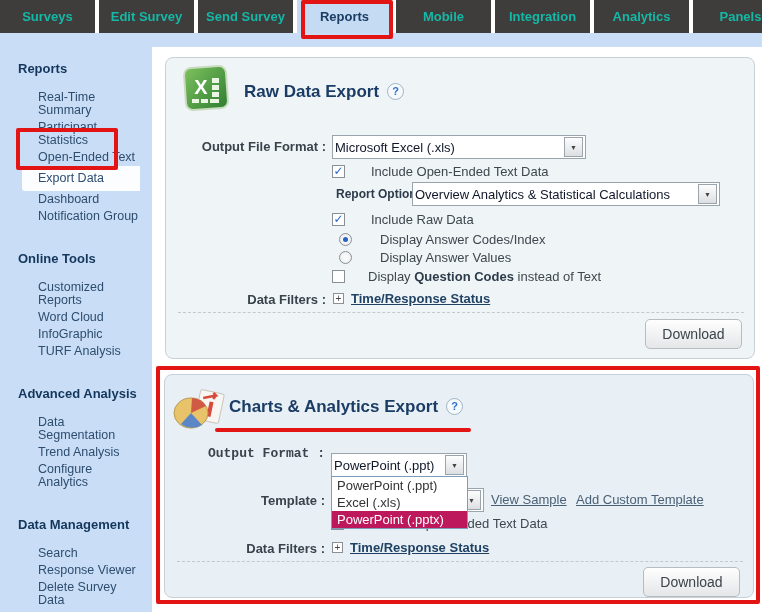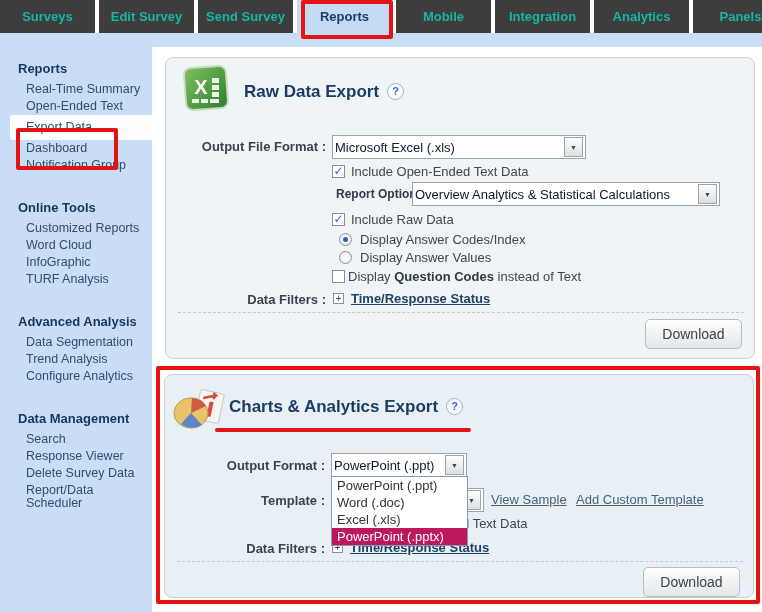--- a/index.html
+++ b/index.html
@@ -11,21 +11,21 @@
   .tab{flex:0 0 95px;background:#3e3d3c;color:#14b8a6;font-weight:bold;font-size:13px;
     display:flex;align-items:center;justify-content:center;cursor:pointer;}
   .tab.active{background:#c5dbf3;color:#1b3c64;}
   .strip{position:absolute;left:0;top:33px;width:762px;height:14px;background:#c9def6;}
 
   
   .sidebar{position:absolute;left:0;top:47px;width:152px;height:565px;background:#c9def6;
     box-sizing:border-box;padding-top:14px;}
   .sidebar section{margin:0 0 26px 0;}
   .sidebar h3{margin:0 0 4px 18px;font-size:13px;line-height:16px;color:#14365c;font-weight:bold;}
-  .sidebar ul{list-style:none;margin:0;padding:0;}
+  .sidebar ul{list-style:none;margin:12px;padding:0;}
   .sidebar li{padding:2px 0 2px 26px;font-size:12.5px;line-height:13px;color:#2e4d6f;cursor:pointer;}
   .sidebar li.selected{background:#fbfdff;padding-top:6px;padding-bottom:6px;margin-left:10px;
     padding-left:16px;border-radius:3px 0 0 3px;}
 
   
   .panel{position:absolute;box-sizing:border-box;border:1px solid #c7d0d7;border-radius:8px;}
   .panel1{left:165px;top:57px;width:590px;height:302px;background:#eff4f7;}
   .panel2{left:164px;top:374px;width:590px;height:224px;background:#e8f0f6;}
 
   .pane-title{position:absolute;font-size:17px;font-weight:bold;color:#1b3c64;white-space:nowrap;}
@@ -44,21 +44,21 @@
     background:linear-gradient(#fdfdfd,#dcdfe2);font-size:7px;color:#444;display:flex;
     align-items:center;justify-content:center;}
 
   .cb{position:absolute;width:13px;height:13px;box-sizing:border-box;border:1px solid #8a9096;
     background:#fff;font-size:12px;line-height:11px;text-align:center;color:#2a62c4;
     font-weight:bold;cursor:pointer;}
   .radio{position:absolute;width:13px;height:13px;box-sizing:border-box;border:1px solid #8a9096;
     border-radius:50%;background:radial-gradient(#fff,#e7e9ea);cursor:pointer;}
   .radio.checked::after{content:"";position:absolute;left:3px;top:3px;width:5px;height:5px;
     border-radius:50%;background:#2a62c4;}
-  .ctl-text{position:absolute;font-size:13px;color:#3f474e;white-space:nowrap;cursor:pointer;}
+  .ctl-text{position:absolute;font-size:13px;color:#3f474e;white-space:nowrap;cursor:pointer;margin-left:20px;}
   .ctl-text b{color:#2c3b4a;}
 
   .expand{position:absolute;width:11px;height:11px;box-sizing:border-box;border:1px solid #8a9096;
     background:#fff;font-size:10px;line-height:9px;text-align:center;color:#444;cursor:pointer;}
   .tr-link{position:absolute;font-size:13px;font-weight:bold;color:#1f4164;
     text-decoration:underline;white-space:nowrap;cursor:pointer;}
   .plain-link{position:absolute;font-size:13px;color:#4a6076;text-decoration:underline;
     white-space:nowrap;cursor:pointer;}
 
   .divider{position:absolute;left:12px;width:566px;border-top:1px dashed #c3c9ce;}
@@ -97,20 +97,21 @@
     <div class="tab">Analytics</div>
     <div class="tab">Panels</div>
   </div>
   <div class="strip"></div>
 
   <aside class="sidebar">
     <section>
       <h3>Reports</h3>
       <ul>
         <li>Real-Time Summary</li>
+        <li>Participant Statistics</li>
         <li>Open-Ended Text</li>
         <li class="selected">Export Data</li>
         <li>Dashboard</li>
         <li>Notification Group</li>
       </ul>
     </section>
     <section>
       <h3>Online Tools</h3>
       <ul>
         <li>Customized Reports</li>
@@ -210,21 +211,21 @@
         <ellipse cx="20" cy="28" rx="17" ry="15" fill="#e8c36a" stroke="#b99a4e"></ellipse>
         <path d="M20 28 L35 21 A17 15 0 0 0 21 13 Z" fill="#cf5b44"></path>
         <path d="M20 28 L10 39 A17 15 0 0 0 31 40 Z" fill="#5b87c7"></path>
       </svg>
     </span>
     <div class="pane-title" style="left:64px;top:22px;">
       <span>Charts &amp; Analytics Export</span><span class="help">?</span>
     </div>
     <div class="anno-underline"></div>
 
-    <div class="lbl" style="top:83px;">Output Format :</div>
+    <div class="lbl" style="top:71px;font-family:Liberation Mono, monospace;">Output Format :</div>
     <div class="select" style="left:166px;top:78px;width:136px;">
       <span class="val">PowerPoint (.ppt)</span>
       <span class="arrow-btn">▼</span>
     </div>
 
     <div class="lbl" style="top:118px;">Template :</div>
     <div class="select" style="left:166px;top:113px;width:153px;z-index:1;">
       <span class="val"></span>
       <span class="arrow-btn">▼</span>
     </div>
@@ -233,21 +234,20 @@
 
     <span class="cb" style="left:166px;top:142px;z-index:1;">✓</span>
     <span class="ctl-text" style="left:185px;top:141px;z-index:1;">Include Open-Ended Text Data</span>
 
     <div class="lbl" style="top:166px;">Data Filters :</div>
     <span class="expand" style="left:167px;top:167px;z-index:1;">+</span>
     <span class="tr-link" style="left:185px;top:165px;z-index:1;">Time/Response Status</span>
 
     <div class="dd-list">
       <div class="dd-item">PowerPoint (.ppt)</div>
-      <div class="dd-item">Word (.doc)</div>
       <div class="dd-item">Excel (.xls)</div>
       <div class="dd-item selected">PowerPoint (.pptx)</div>
     </div>
 
     <div class="divider" style="top:186px;"></div>
     <div class="btn" style="left:478px;top:192px;">Download</div>
   </section>
 
   <div class="anno" style="left:301px;top:0;width:92px;height:39px;"></div>
   <div class="anno" style="left:16px;top:128px;width:102px;height:42px;"></div>

